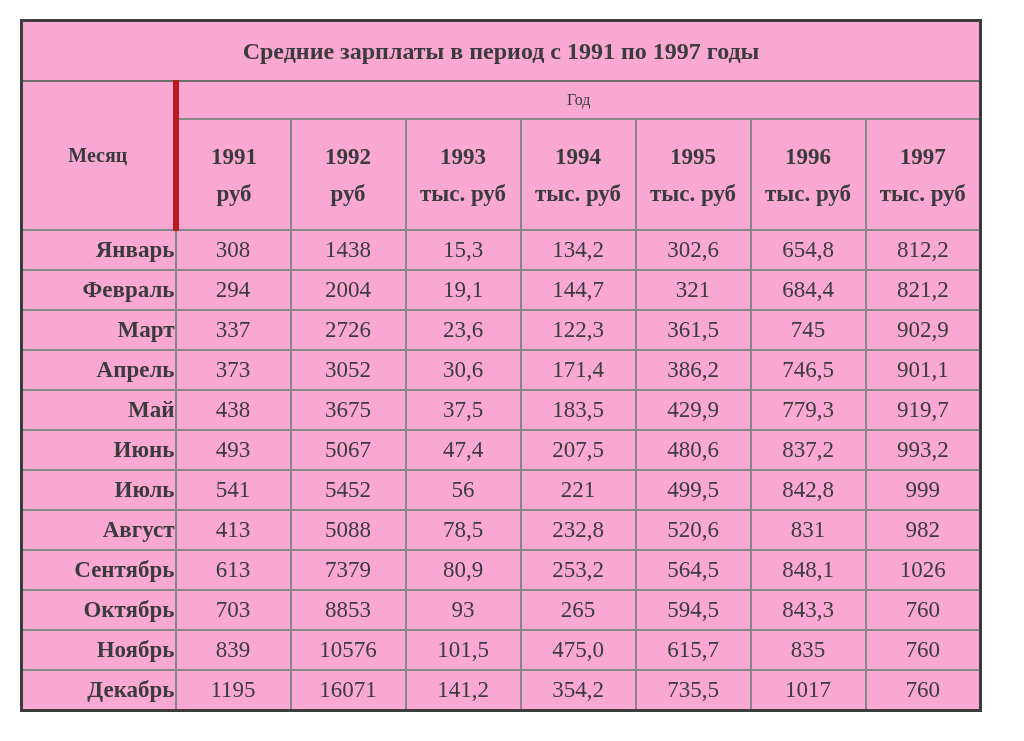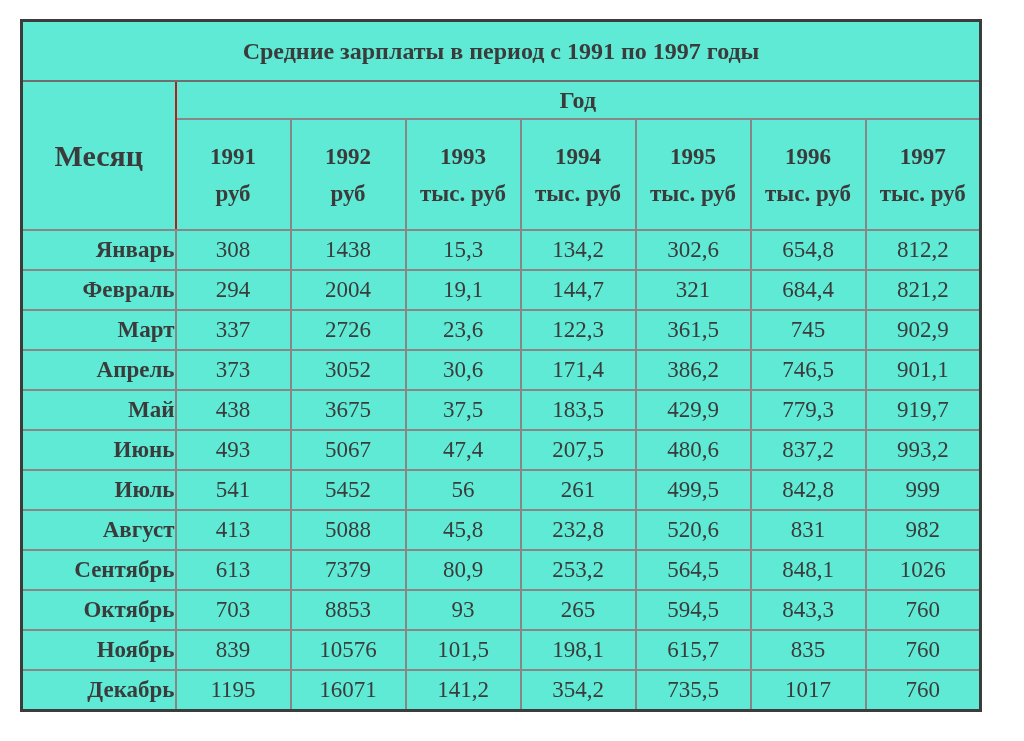--- a/index.html
+++ b/index.html
@@ -10,48 +10,48 @@
     height: 741px;
     font-family: "Liberation Serif", "DejaVu Serif", serif;
     color: #3b3b3b;
   }
   table.salary-table {
     border-collapse: collapse;
     table-layout: fixed;
     width: 962px;
     margin: 19px 0 0 20px;
     border: 3px solid #3c3c3c;
-    background: #5eead4;
+    background: #f9a8d4;
   }
   .salary-table th, .salary-table td {
     border: 2px solid #878787;
     text-align: center;
     vertical-align: middle;
     font-size: 23px;
     color: #3b3b3b;
     padding: 0;
     overflow: hidden;
     white-space: nowrap;
   }
   .salary-table td.title-cell {
     height: 58px;
     font-weight: bold;
     font-size: 24px;
     border-bottom: 2px solid #6f6f6f;
   }
   .salary-table th.month-head {
     width: 150px;
     font-weight: bold;
-    font-size: 30px;
-    border-right: 2px solid #b91c1c;
+    font-size: 20px;
+    border-right: 6px solid #b91c1c;
   }
   .salary-table th.year-group {
     height: 36px;
-    font-weight: bold;
-    font-size: 24px;
+    font-weight: normal;
+    font-size: 16px;
   }
   .salary-table tr.year-row th {
     height: 109px;
     font-weight: bold;
     line-height: 37px;
     text-align: center;
   }
   .salary-table tbody th.month-cell {
     text-align: right;
     padding-left: 12px;
@@ -156,30 +156,30 @@
         <td class="value-cell">207,5</td>
         <td class="value-cell">480,6</td>
         <td class="value-cell">837,2</td>
         <td class="value-cell">993,2</td>
       </tr>
       <tr>
         <th class="month-cell">Июль</th>
         <td class="value-cell">541</td>
         <td class="value-cell">5452</td>
         <td class="value-cell">56</td>
-        <td class="value-cell">261</td>
+        <td class="value-cell">221</td>
         <td class="value-cell">499,5</td>
         <td class="value-cell">842,8</td>
         <td class="value-cell">999</td>
       </tr>
       <tr>
         <th class="month-cell">Август</th>
         <td class="value-cell">413</td>
         <td class="value-cell">5088</td>
-        <td class="value-cell">45,8</td>
+        <td class="value-cell">78,5</td>
         <td class="value-cell">232,8</td>
         <td class="value-cell">520,6</td>
         <td class="value-cell">831</td>
         <td class="value-cell">982</td>
       </tr>
       <tr>
         <th class="month-cell">Сентябрь</th>
         <td class="value-cell">613</td>
         <td class="value-cell">7379</td>
         <td class="value-cell">80,9</td>
@@ -196,21 +196,21 @@
         <td class="value-cell">265</td>
         <td class="value-cell">594,5</td>
         <td class="value-cell">843,3</td>
         <td class="value-cell">760</td>
       </tr>
       <tr>
         <th class="month-cell">Ноябрь</th>
         <td class="value-cell">839</td>
         <td class="value-cell">10576</td>
         <td class="value-cell">101,5</td>
-        <td class="value-cell">198,1</td>
+        <td class="value-cell">475,0</td>
         <td class="value-cell">615,7</td>
         <td class="value-cell">835</td>
         <td class="value-cell">760</td>
       </tr>
       <tr>
         <th class="month-cell">Декабрь</th>
         <td class="value-cell">1195</td>
         <td class="value-cell">16071</td>
         <td class="value-cell">141,2</td>
         <td class="value-cell">354,2</td>

